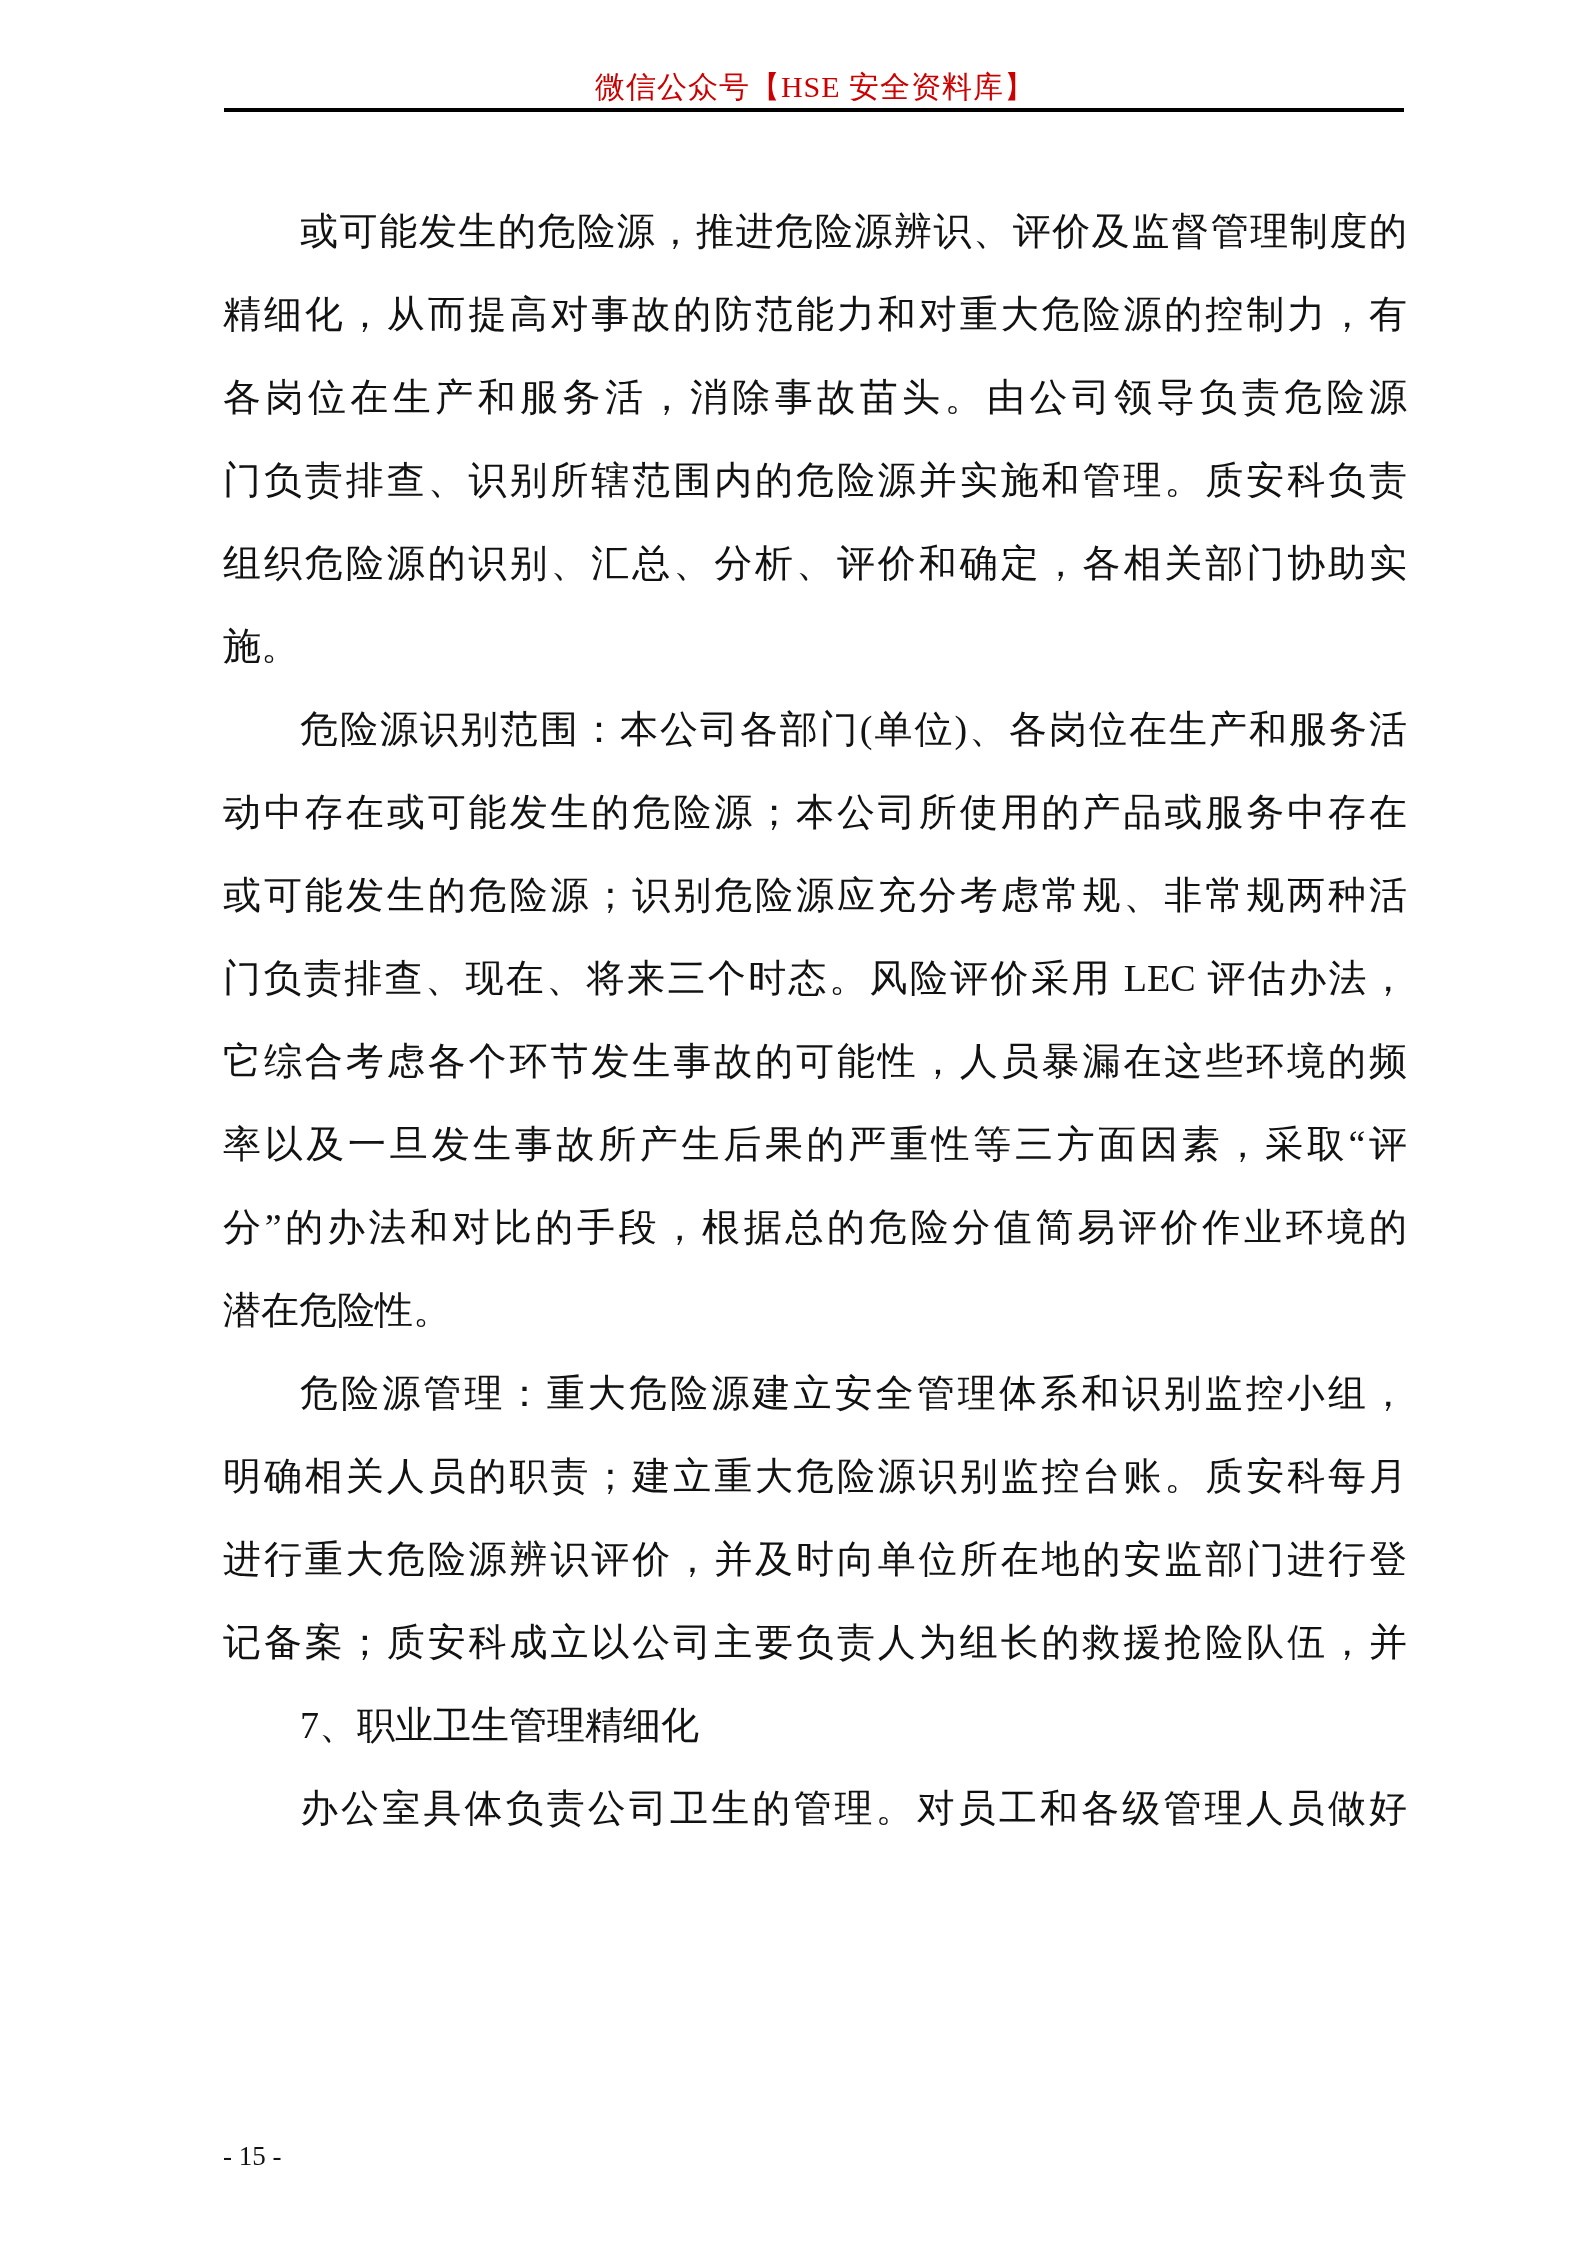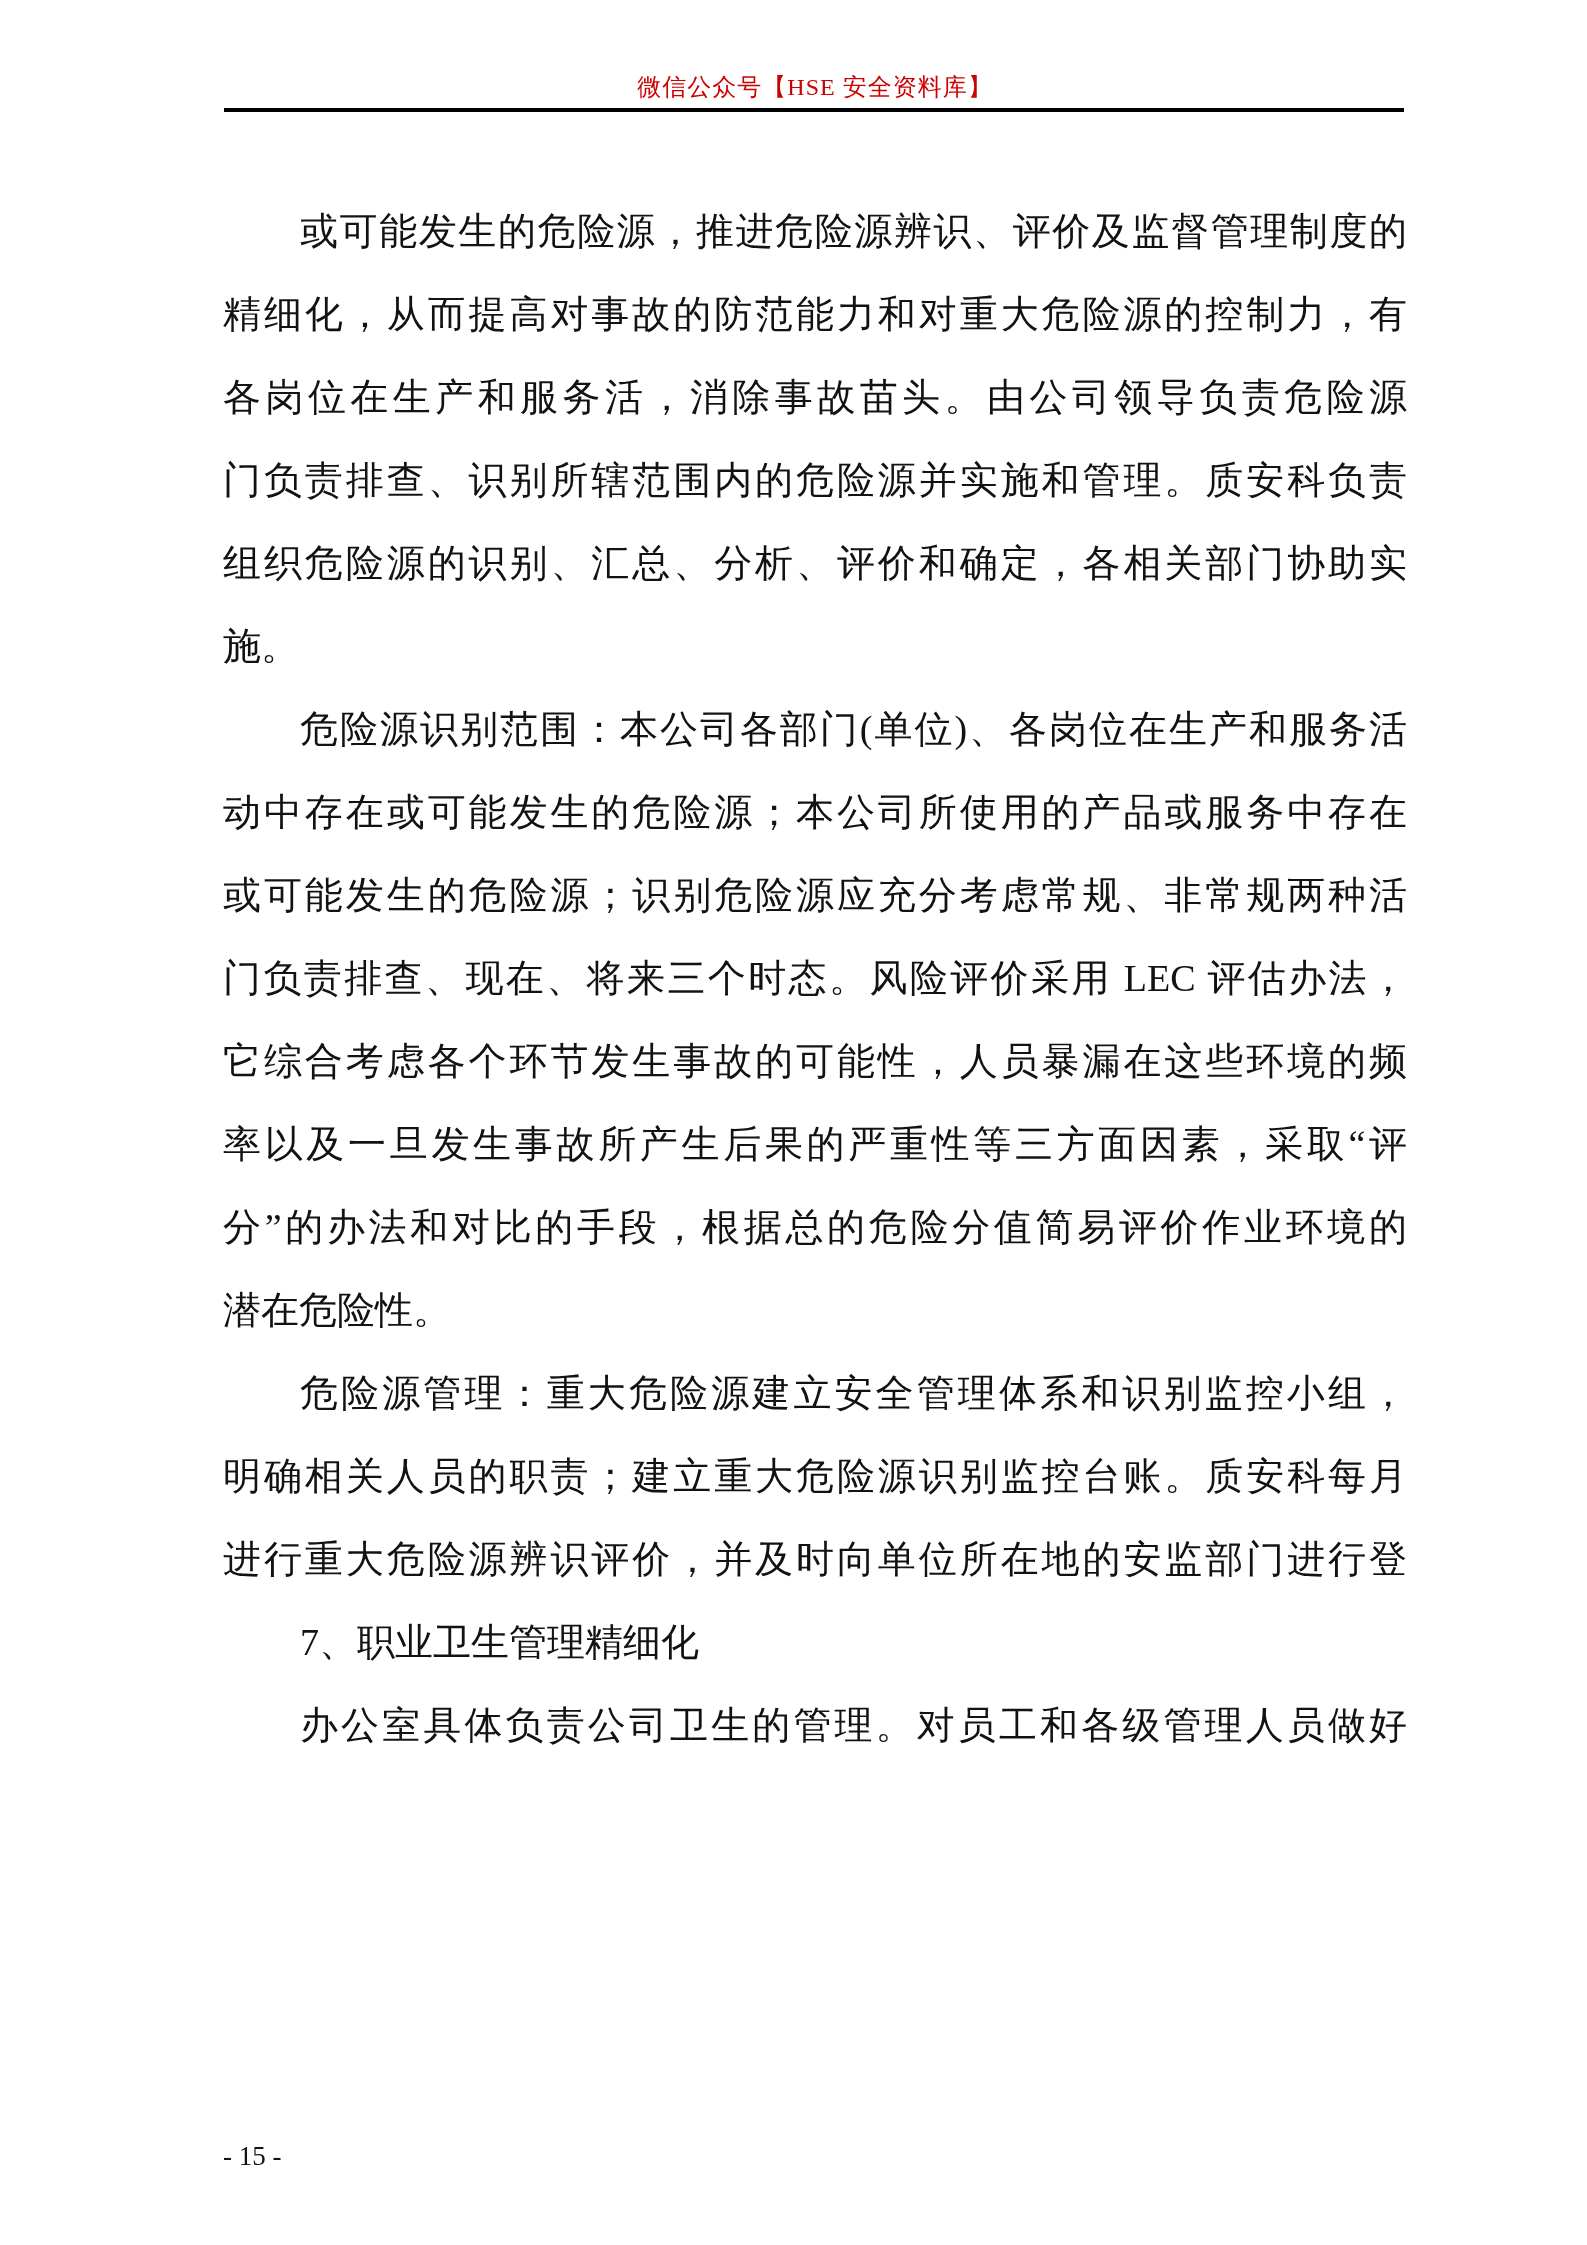--- a/index.html
+++ b/index.html
@@ -14,21 +14,21 @@
     background: #ffffff;
     overflow: hidden;
   }
 
   .doc-header-text {
     position: absolute;
     top: 68px;
     left: 223px;
     width: 1184px;
     text-align: center;
-    font-size: 24px;
+    font-size: 30px;
     line-height: 38px;
     color: #cc0000;
     letter-spacing: 1px;
     white-space: nowrap;
   }
 
   .header-divider {
     position: absolute;
     top: 108px;
     left: 224px;
@@ -100,20 +100,21 @@
         <div class="line justify">门负责排查、现在、将来三个时态。风险评价采用 LEC 评估办法，</div>
         <div class="line justify">它综合考虑各个环节发生事故的可能性，人员暴漏在这些环境的频</div>
         <div class="line justify">率以及一旦发生事故所产生后果的严重性等三方面因素，采取“评</div>
         <div class="line justify">分”的办法和对比的手段，根据总的危险分值简易评价作业环境的</div>
         <div class="line">潜在危险性。</div>
       </div>
       <div class="paragraph">
         <div class="line justify indent">危险源管理：重大危险源建立安全管理体系和识别监控小组，</div>
         <div class="line justify">明确相关人员的职责；建立重大危险源识别监控台账。质安科每月</div>
         <div class="line justify">进行重大危险源辨识评价，并及时向单位所在地的安监部门进行登</div>
+        <div class="line justify">记备案；质安科成立以公司主要负责人为组长的救援抢险队伍，并</div>
       </div>
       <div class="paragraph">
         <div class="line indent">7、职业卫生管理精细化</div>
       </div>
       <div class="paragraph">
         <div class="line justify indent">办公室具体负责公司卫生的管理。对员工和各级管理人员做好</div>
       </div>
     </div>
 
   <div class="doc-footer">

